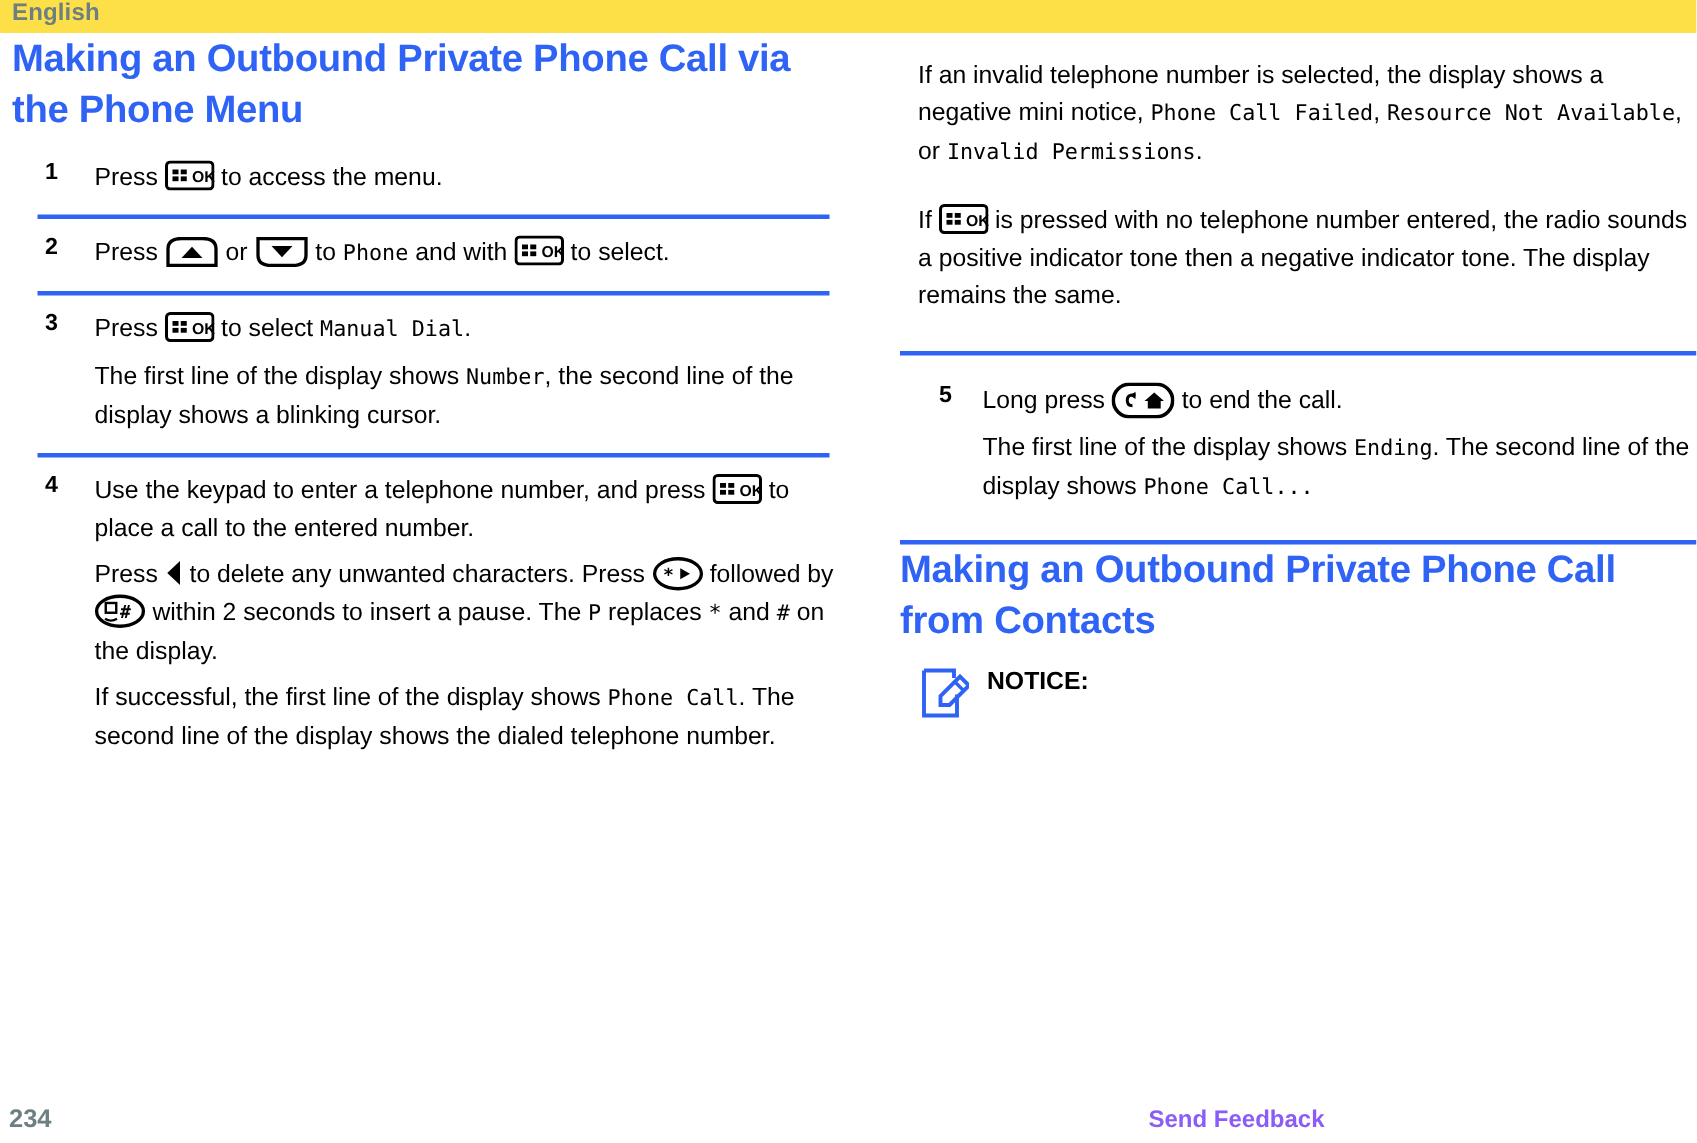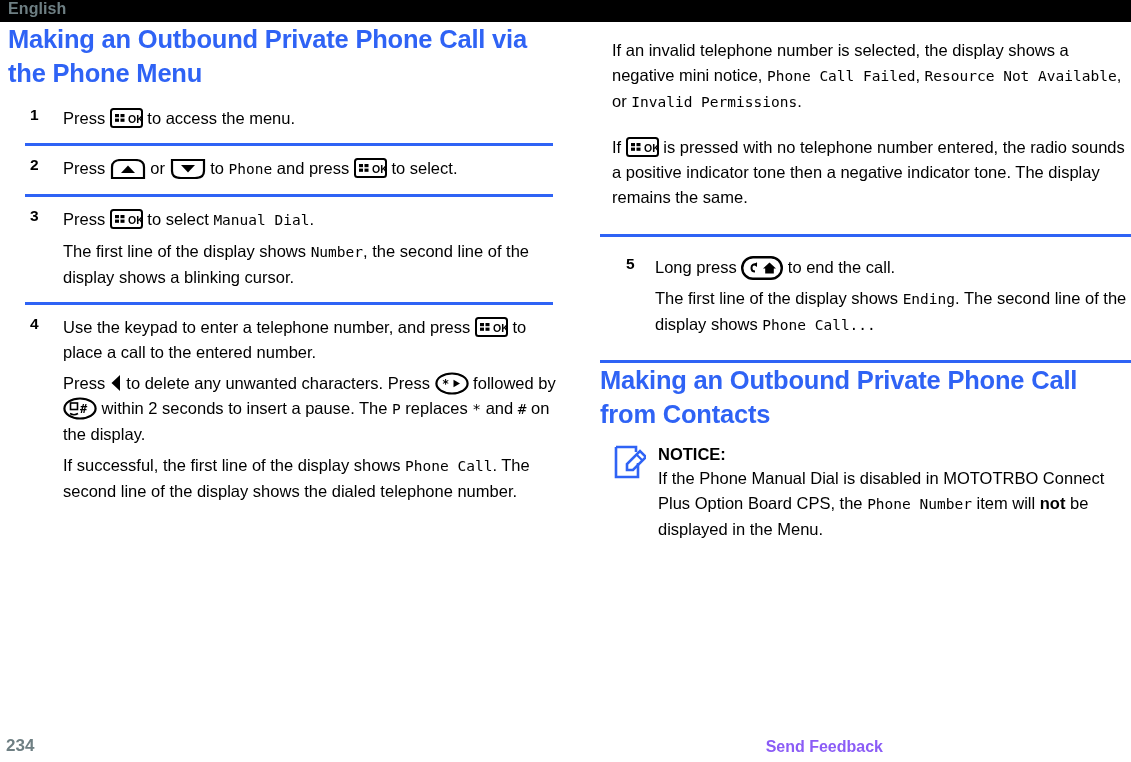--- a/index.html
+++ b/index.html
@@ -16,21 +16,21 @@
     position: relative;
   }
 
   
   .header-band {
     position: absolute;
     left: 0;
     top: 0;
     width: 1131px;
     height: 22px;
-    background: #000000;
+    background: #fde047;
   }
   .header-lang {
     position: absolute;
     left: 8px;
     top: 0px;
     font-size: 16px;
     font-weight: bold;
     color: #6e7f83;
     letter-spacing: 0.1px;
   }
@@ -193,21 +193,21 @@
         <hr class="rule rule-left" style="margin-top: 12px;">
         <div class="step" style="margin-top: 10px;">
           <div class="step-num">2</div>
           <div class="step-body">
             <p><span>Press </span><span class="key" style="vertical-align: -5px;"><svg width="36" height="20" viewBox="0 0 36 20">
                   <path d="M2 19 L2 8 Q2 1 11 1 L25 1 Q34 1 34 8 L34 19 Z" fill="#fff" stroke="#000" stroke-width="2.2"></path>
                   <path d="M11 14 L18 6.5 L25 14 Z" fill="#000"></path>
                 </svg></span><span> or </span><span class="key" style="vertical-align: -5px;"><svg width="36" height="20" viewBox="0 0 36 20">
                   <path d="M2 1 L2 12 Q2 19 11 19 L25 19 Q34 19 34 12 L34 1 Z" fill="#fff" stroke="#000" stroke-width="2.2"></path>
                   <path d="M11 6 L25 6 L18 13.5 Z" fill="#000"></path>
-                </svg></span><span> to </span><span class="mono">Phone</span><span> and press </span><span class="key" style="vertical-align: -4px;"><svg width="33" height="20" viewBox="0 0 33 20">
+                </svg></span><span> to </span><span class="mono">Phone</span><span> and with </span><span class="key" style="vertical-align: -4px;"><svg width="33" height="20" viewBox="0 0 33 20">
                   <rect x="1" y="1" width="31" height="18" rx="2.5" ry="2.5" fill="#fff" stroke="#000" stroke-width="2"></rect>
                   <rect x="5" y="6" width="4" height="3.2" fill="#000"></rect>
                   <rect x="10.5" y="6" width="4" height="3.2" fill="#000"></rect>
                   <rect x="5" y="10.6" width="4" height="3.2" fill="#000"></rect>
                   <rect x="10.5" y="10.6" width="4" height="3.2" fill="#000"></rect>
                   <text x="18" y="14.6" font-family="Liberation Sans, sans-serif" font-size="10.5" font-weight="bold" fill="#000">OK</text>
                 </svg></span><span> to select.</span></p>
           </div>
         </div>
         <hr class="rule rule-left" style="margin-top: 12px;">
@@ -286,21 +286,20 @@
     <h2 class="sect h-right">Making an Outbound Private Phone Call from Contacts</h2>
     <div class="notice">
       <span class="notice-icon">
         <svg width="32" height="34" viewBox="0 0 32 34">
           <path d="M2 2 h20 v5 M2 2 v30 h22 v-14" fill="none" stroke="#2f63f5" stroke-width="2.6"></path>
           <path d="M13 25 l0 -6 l13 -13 l6 6 l-13 13 z" fill="none" stroke="#2f63f5" stroke-width="2.6"></path>
           <path d="M22 9 l6 6" fill="none" stroke="#2f63f5" stroke-width="2.2"></path>
         </svg>
       </span>
       <div class="notice-title">NOTICE:</div>
-      <div class="notice-text" id="notice-text"><span>If the Phone Manual Dial is disabled in MOTOTRBO Connect Plus Option Board CPS, the </span><span class="mono">Phone Number</span><span> item will </span><b class="nb">not</b><span> be displayed in the Menu.</span></div>
     </div>
   </div>
 
 </div>
 
 <div class="footer">
   <div class="page-num">234</div>
   <a class="send-feedback" href="#">Send Feedback</a>
 </div>
 

